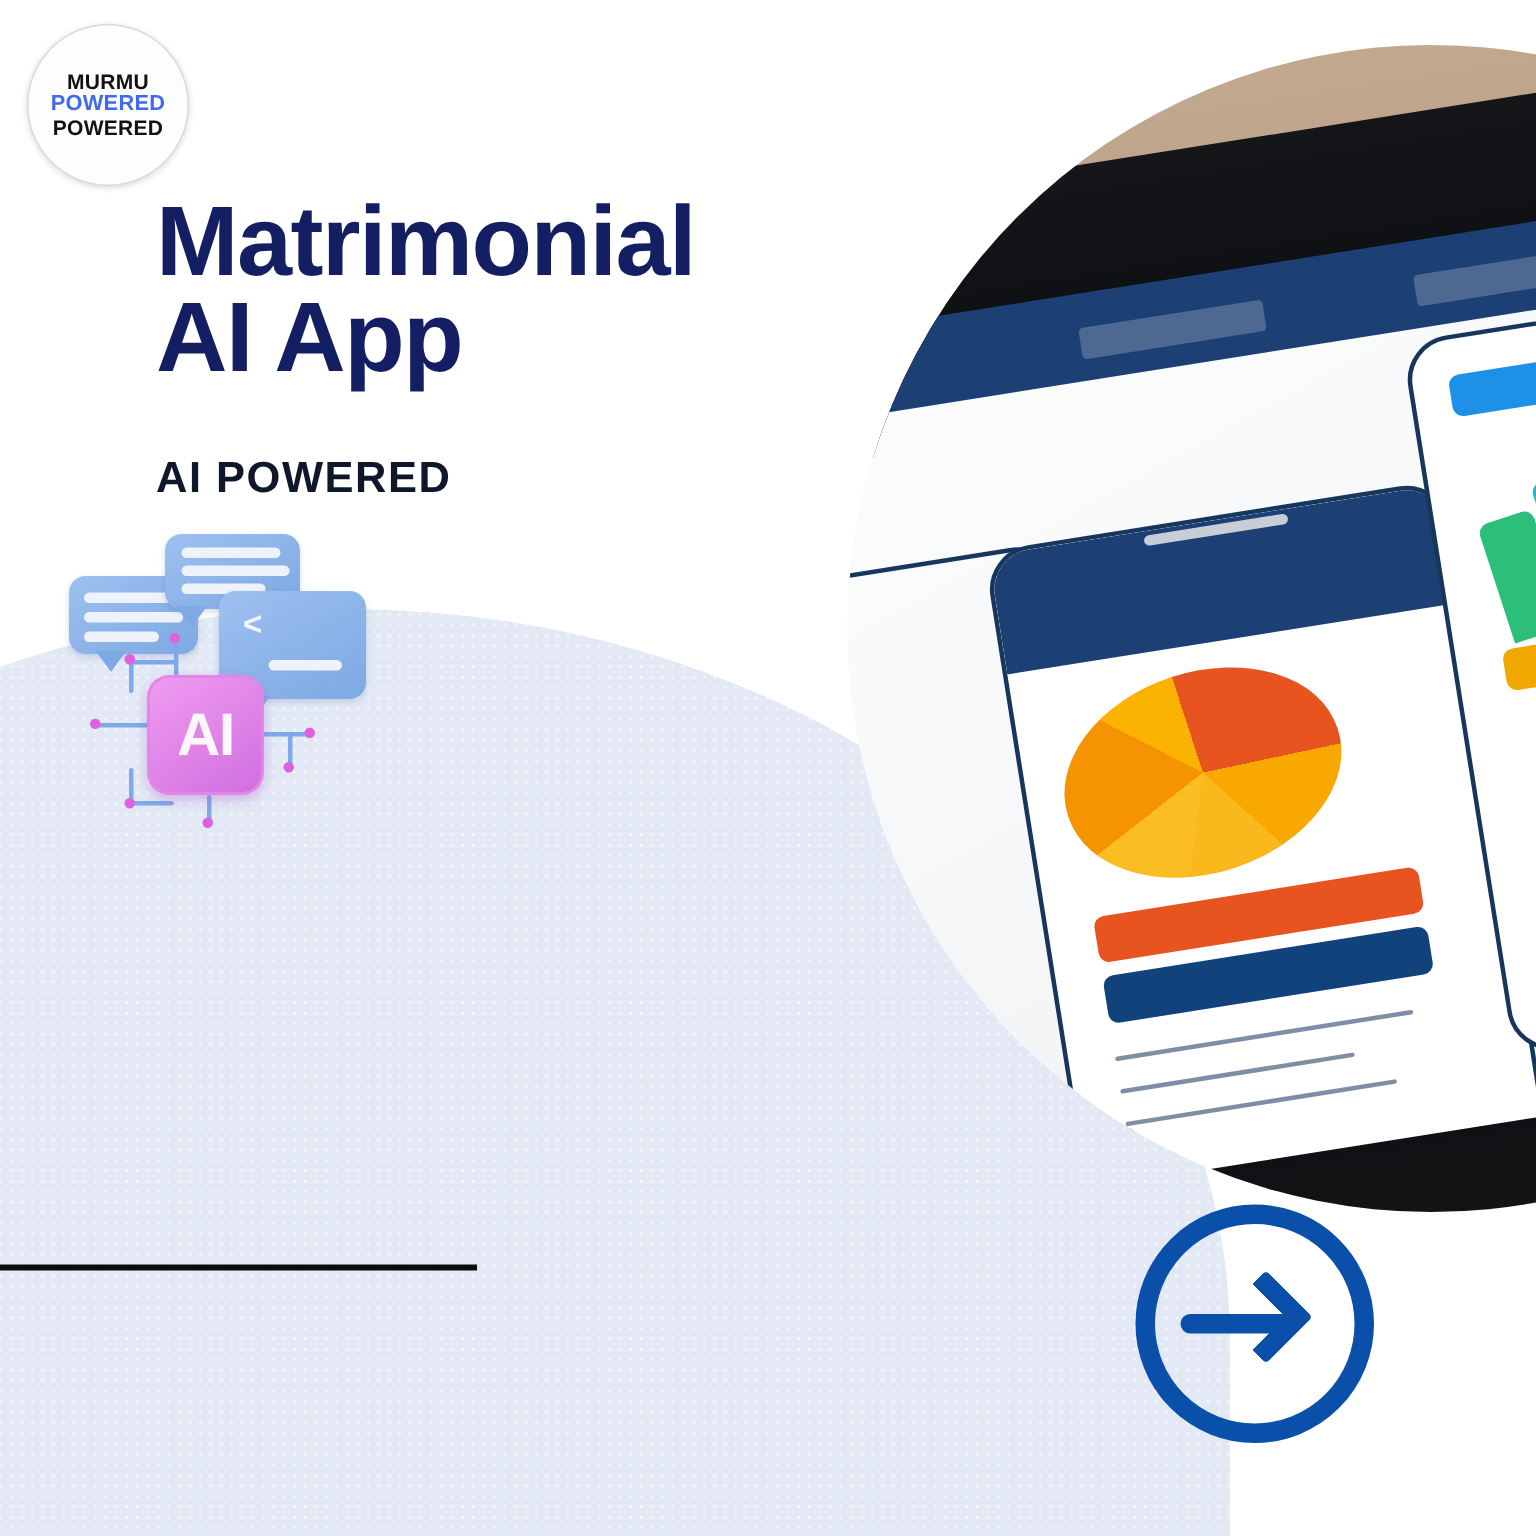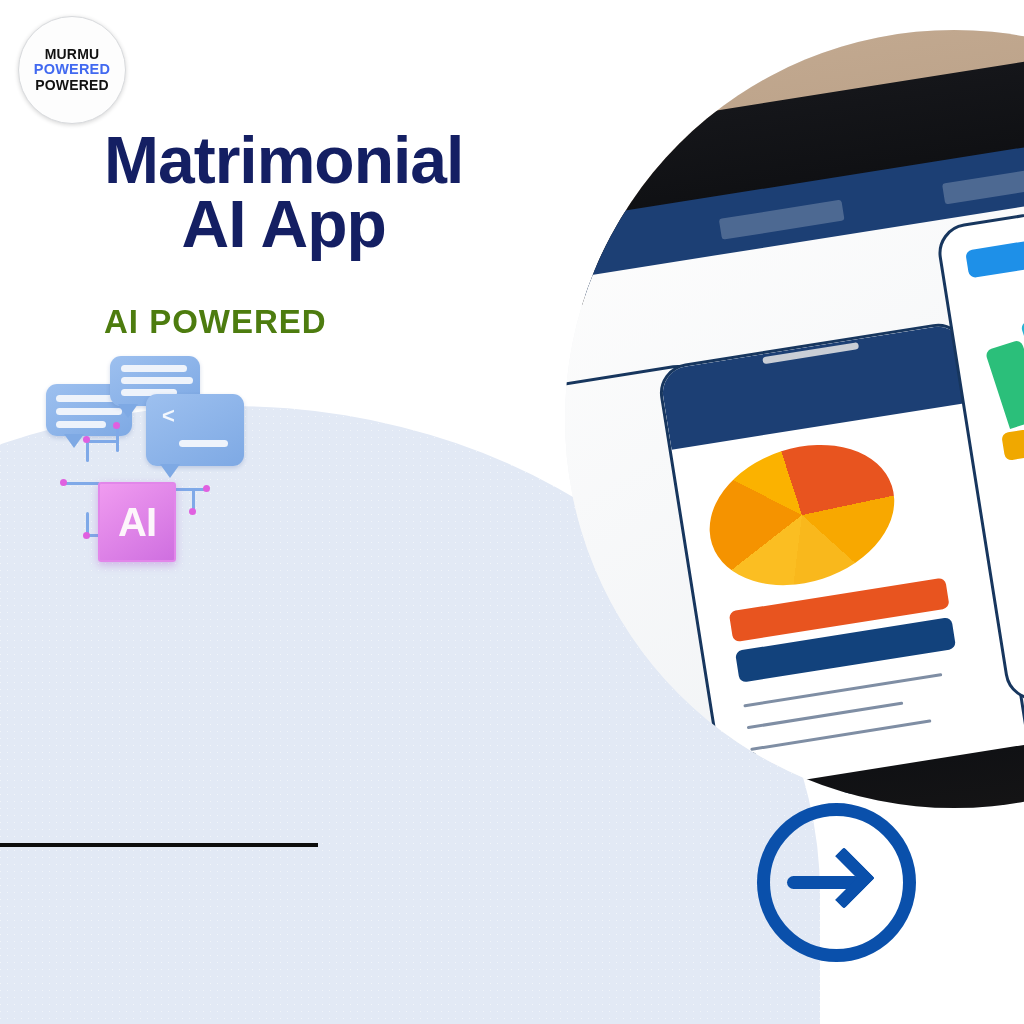--- a/index.html
+++ b/index.html
@@ -131,26 +131,26 @@
 
   
   .headline {
     position:absolute; left:104px; top:128px;
     z-index:20;
     font-size:66px; line-height:.97;
     font-weight:bold;
     color:#141f63;
     letter-spacing:-1px;
   }
-  .headline .l2 { display:block;text-align:center; }
+  .headline .l2 { display:block; }
   .kicker {
     position:absolute; left:104px; top:303px;
     z-index:20;
-    font-size:33px; font-weight:bold;
-    letter-spacing:1px; color:#4d7c0f;
+    font-size:29px; font-weight:bold;
+    letter-spacing:1px; color:#0f172a;
   }
   .body-copy {
     position:absolute; left:100px; top:541px;
     width:430px; z-index:20;
     font-size:25px; line-height:1.48;
     color:#1b1b1b;
   }
 
   
   .ai-illo { position:absolute; left:42px; top:352px; width:210px; height:200px; z-index:18; }
@@ -165,29 +165,28 @@
   }
   .bubble-tail {
     position:absolute; width:0; height:0;
     border-left:10px solid transparent;
     border-right:10px solid transparent;
     border-top:14px solid #7ea9e4;
   }
   .chip {
     position:absolute; left:56px; top:98px;
     width:78px; height:80px;
-    border-radius:3px;
+    border-radius:15px;
     background:linear-gradient(145deg,#f09bf0,#cf6fe0);
     border:2px solid #e286ea;
     box-shadow:0 3px 8px rgba(170,80,200,.35);
     display:flex; align-items:center; justify-content:center;
     color:#fdf6fb; font-weight:bold; font-size:40px;
     letter-spacing:-1px;
     z-index:3;
-    margin-top:32px;
   }
   .trace { position:absolute; background:#7fa9e8; height:2.5px; border-radius:2px; z-index:2; }
   .trace.v { width:2.5px; height:auto; }
   .node {
     position:absolute; width:7px; height:7px; border-radius:50%;
     background:#e060e0; z-index:3;
   }
   .code-glyph {
     position:absolute; color:#f3f7fd; font-weight:bold; font-size:22px;
   }

